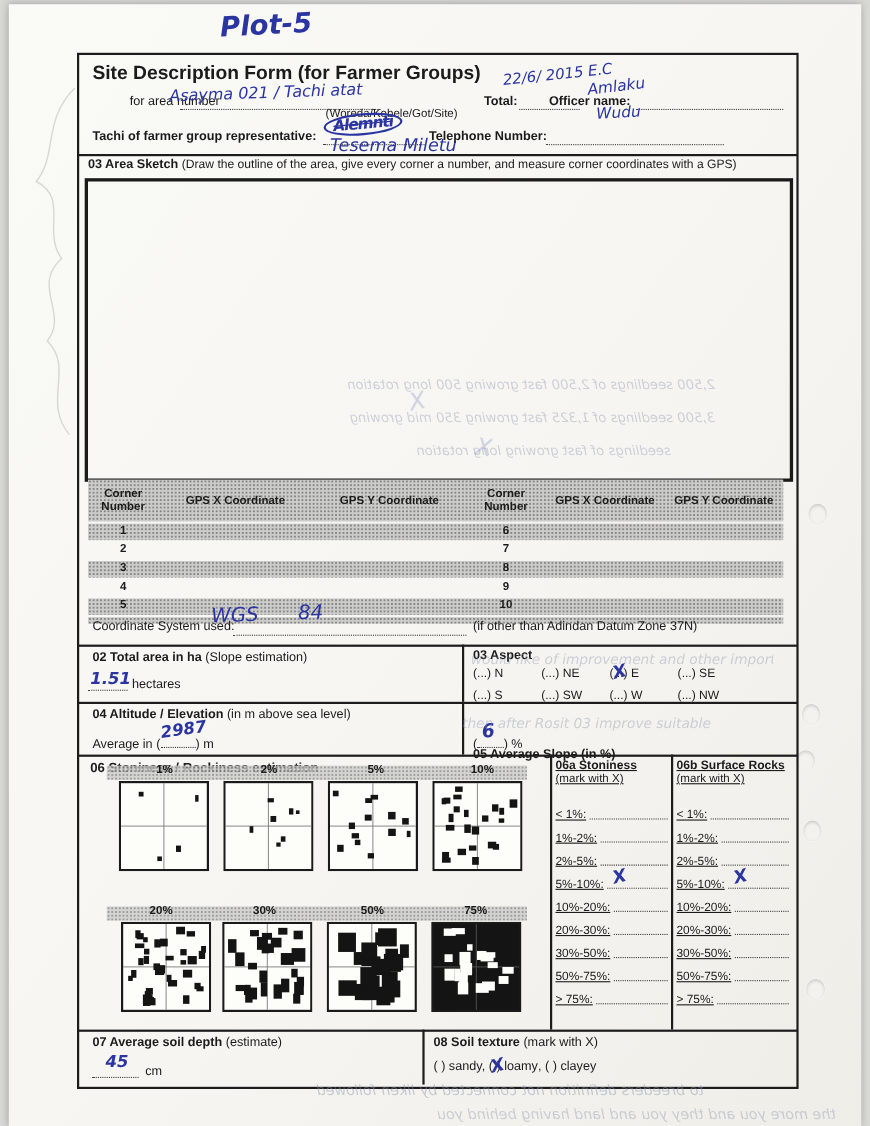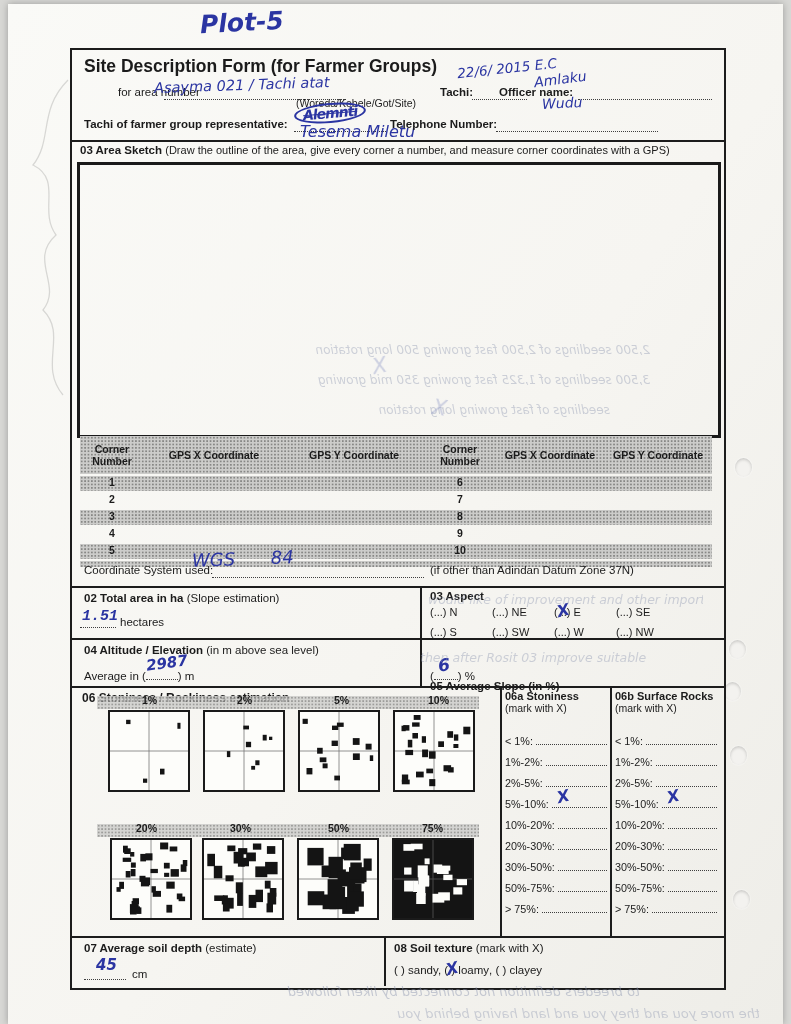--- a/index.html
+++ b/index.html
@@ -25,21 +25,21 @@
   .th{font-size:10.5px;font-weight:bold;text-align:center;line-height:1.15;white-space:normal;}
   .tr{height:15px;margin-top:2px;}
   .td{font-size:10.5px;font-weight:bold;}
   .num{text-align:center;}
   .sketch{position:absolute;left:5px;top:112px;width:638px;height:270px;border:3px solid #1a1a1a;}
   .aspect{position:absolute;left:358px;top:556px;display:grid;grid-template-columns:repeat(4,62px);
           row-gap:8px;font-size:11px;}
   .aopt{position:relative;white-space:nowrap;}
   .xmark{position:absolute;font-weight:bold;font-size:16px;transform:rotate(-14deg);
          font-family:"DejaVu Sans",cursive;font-style:italic;color:#2b35a2;}
-  .scol{position:absolute;width:104px;}
+  .scol{position:absolute;width:104px;text-decoration:underline;}
   .scol-title{font-size:11px;font-weight:bold;}
   .scol-sub{font-size:10.5px;}
   .slist{margin-top:12px;}
   .sline{position:relative;display:flex;align-items:flex-end;height:21px;font-size:10.8px;}
   .sleader{flex:1;border-bottom:1.6px dotted #3e3e3e;margin:0 2px 2px 3px;}
   .sqr{position:absolute;}
   .pclabel{position:absolute;font-size:10.5px;font-weight:bold;}
   .strip{position:absolute;height:13px;opacity:.8;}
   .ghost{position:absolute;color:#8d96b0;opacity:.4;filter:blur(.55px);white-space:nowrap;
          font-family:"DejaVu Sans",cursive;font-style:italic;font-size:12px;overflow:hidden;}
@@ -70,21 +70,21 @@
 
   <div class="form">
 
     <div class="lbl b" style="left:12px;top:6px;font-size:17.5px;">Site Description Form (for Farmer Groups)</div>
 
     <div class="lbl" style="left:12px;top:36px;margin-left:34px;">for area number</div>
     <span class="leader" style="position:absolute;left:92px;top:38px;width:182px;"></span>
     <div class="hw" style="left:82px;top:27px;font-size:14.5px;transform:rotate(-2deg);">Asayma 021 / Tachi atat</div>
     <div class="lbl sm" style="left:224px;top:47px;">(Woreda/Kebele/Got/Site)</div>
 
-    <div class="lbl b" style="left:368px;top:36px;">Tachi:</div>
+    <div class="lbl b" style="left:368px;top:36px;">Total:</div>
     <span class="leader" style="position:absolute;left:400px;top:38px;width:55px;"></span>
     <div class="hw" style="left:385px;top:10px;font-size:13.5px;transform:rotate(-6deg);">22/6/ 2015 E.C</div>
 
     <div class="lbl b" style="left:427px;top:36px;">Officer name:</div>
     <span class="leader" style="position:absolute;left:506px;top:38px;width:134px;"></span>
     <div class="hw" style="left:462px;top:21px;font-size:14px;transform:rotate(-7deg);">Amlaku</div>
     <div class="hw" style="left:470px;top:45px;font-size:14px;transform:rotate(-3deg);">Wudu</div>
 
     <div class="lbl b" style="left:12px;top:68px;">Tachi of farmer group representative:</div>
     <span class="leader" style="position:absolute;left:222px;top:70px;width:92px;"></span>
@@ -165,21 +165,21 @@
     <div class="hw" style="left:120px;top:498px;font-size:18px;word-spacing:30px;transform:rotate(-2deg);">WGS 84</div>
     <div class="lbl" style="left:358px;top:514px;">(if other than Adindan Datum Zone 37N)</div>
 
     <div class="hrule" style="top:536px;"></div>
 
     <div class="lbl" style="left:12px;top:542px;">
       <span class="b">02 Total area in ha</span>
       <span>(Slope estimation)</span>
     </div>
     <span class="leader" style="position:absolute;left:8px;top:566px;width:36px;"></span>
-    <div class="hw" style="left:10px;top:558px;font-size:15px;font-weight:bold;font-family:Liberation Mono, monospace;">1.51</div>
+    <div class="hw" style="left:10px;top:558px;font-size:15px;font-weight:bold;">1.51</div>
     <div class="lbl" style="left:48px;top:566px;">hectares</div>
 
     <div class="vrule" style="left:348px;top:536px;height:52px;"></div>
     <div class="lbl b" style="left:358px;top:540px;">03 Aspect</div>
     <div class="aspect">
         <div class="aopt"><span>(...)</span><span> N</span></div>
         <div class="aopt"><span>(...)</span><span> NE</span></div>
         <div class="aopt"><span>(...)</span><span> E</span><span class="xmark" style="left: 3px; top: -5px;">X</span></div>
         <div class="aopt"><span>(...)</span><span> SE</span></div>
         <div class="aopt"><span>(...)</span><span> S</span></div>

